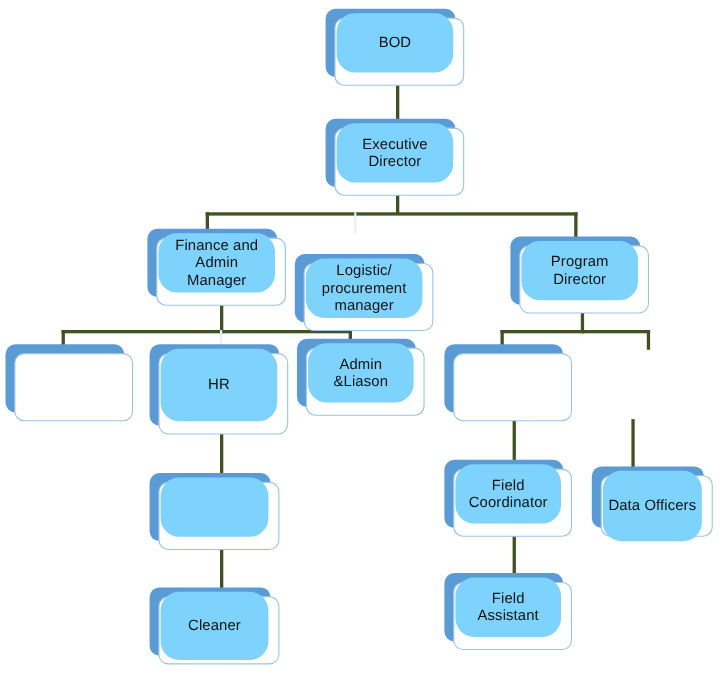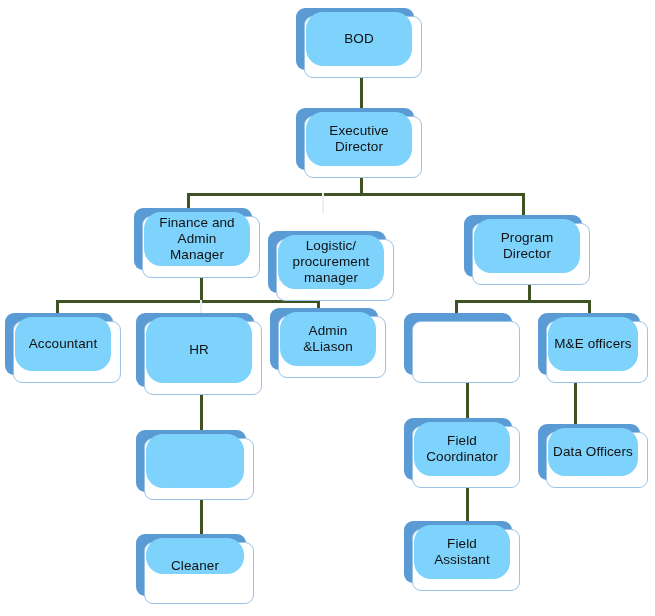--- a/index.html
+++ b/index.html
@@ -155,23 +155,20 @@
     <div class="card"></div>
     <div class="fill">
       <span class="label">Program
 Director</span>
     </div>
   </div>
 
   <div class="node" style="left:5px; top:313px; width:120px; height:68px;">
     <div class="plate" style="width:108px; height:62px;"></div>
     <div class="card" style="width:108px; height:62px;"></div>
-    <div class="fill" style="width:96px; height:54px;">
-      <span class="label">Accountant</span>
-    </div>
   </div>
 
   <div class="node" style="left:136px; top:313px; width:130px; height:82px;">
     <div class="plate" style="width:118px; height:74px;"></div>
     <div class="card" style="width:118px; height:74px;"></div>
     <div class="fill" style="width:106px; height:66px;">
       <span class="label">HR</span>
     </div>
   </div>
 
@@ -182,27 +179,20 @@
       <span class="label">Admin
 &amp;Liason</span>
     </div>
   </div>
 
   <div class="node" style="left:404px; top:313px; width:120px; height:68px;">
     <div class="plate" style="width:108px; height:62px;"></div>
     <div class="card" style="width:108px; height:62px;"></div>
   </div>
 
-  <div class="node" style="left:538px; top:313px; width:112px; height:68px;">
-    <div class="plate" style="width:102px; height:62px;"></div>
-    <div class="card" style="width:102px; height:62px;"></div>
-    <div class="fill" style="width:90px; height:54px;">
-      <span class="label">M&amp;E officers</span>
-    </div>
-  </div>
 
   <div class="node" style="left:136px; top:430px; width:122px; height:68px;">
     <div class="plate" style="width:110px; height:62px;"></div>
     <div class="card" style="width:110px; height:62px;"></div>
     <div class="fill" style="width:98px; height:54px;">
       <span class="label"></span>
     </div>
   </div>
 
   <div class="node" style="left:404px; top:418px; width:120px; height:68px;">
@@ -210,29 +200,29 @@
     <div class="card" style="width:108px; height:62px;"></div>
     <div class="fill" style="width:96px; height:54px;">
       <span class="label">Field
 Coordinator</span>
     </div>
   </div>
 
   <div class="node" style="left:538px; top:424px; width:112px; height:62px;">
     <div class="plate" style="width:102px; height:56px;"></div>
     <div class="card" style="width:102px; height:56px;"></div>
-    <div class="fill" style="width:90px; height:48px;">
+    <div class="fill" style="width:90px; height:64px;">
       <span class="label">Data Officers</span>
     </div>
   </div>
 
   <div class="node" style="left:136px; top:534px; width:122px; height:68px;">
     <div class="plate" style="width:110px; height:62px;"></div>
     <div class="card" style="width:110px; height:62px;"></div>
-    <div class="fill" style="width:98px; height:36px;align-items:flex-end;">
+    <div class="fill" style="width:98px; height:62px;">
       <span class="label">Cleaner</span>
     </div>
   </div>
 
   <div class="node" style="left:404px; top:521px; width:120px; height:68px;">
     <div class="plate" style="width:108px; height:62px;"></div>
     <div class="card" style="width:108px; height:62px;"></div>
     <div class="fill" style="width:96px; height:54px;">
       <span class="label">Field
 Assistant</span>

